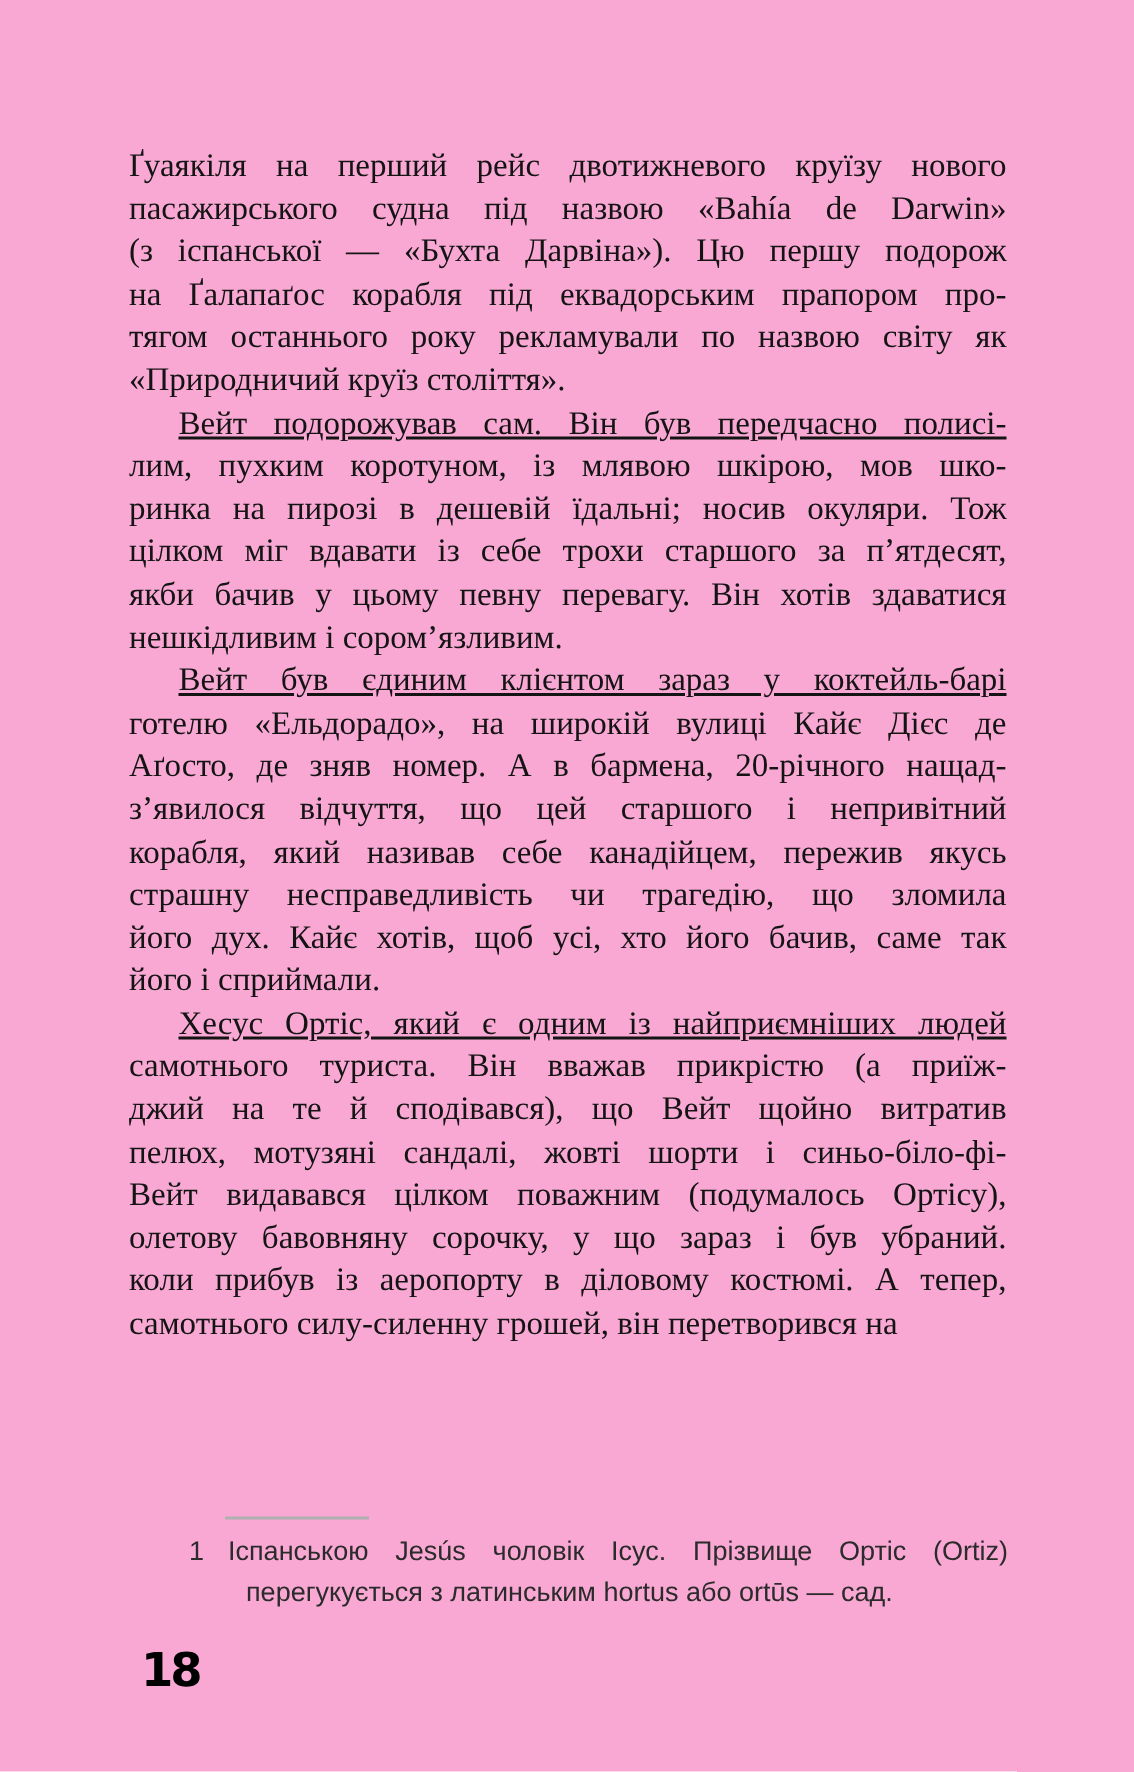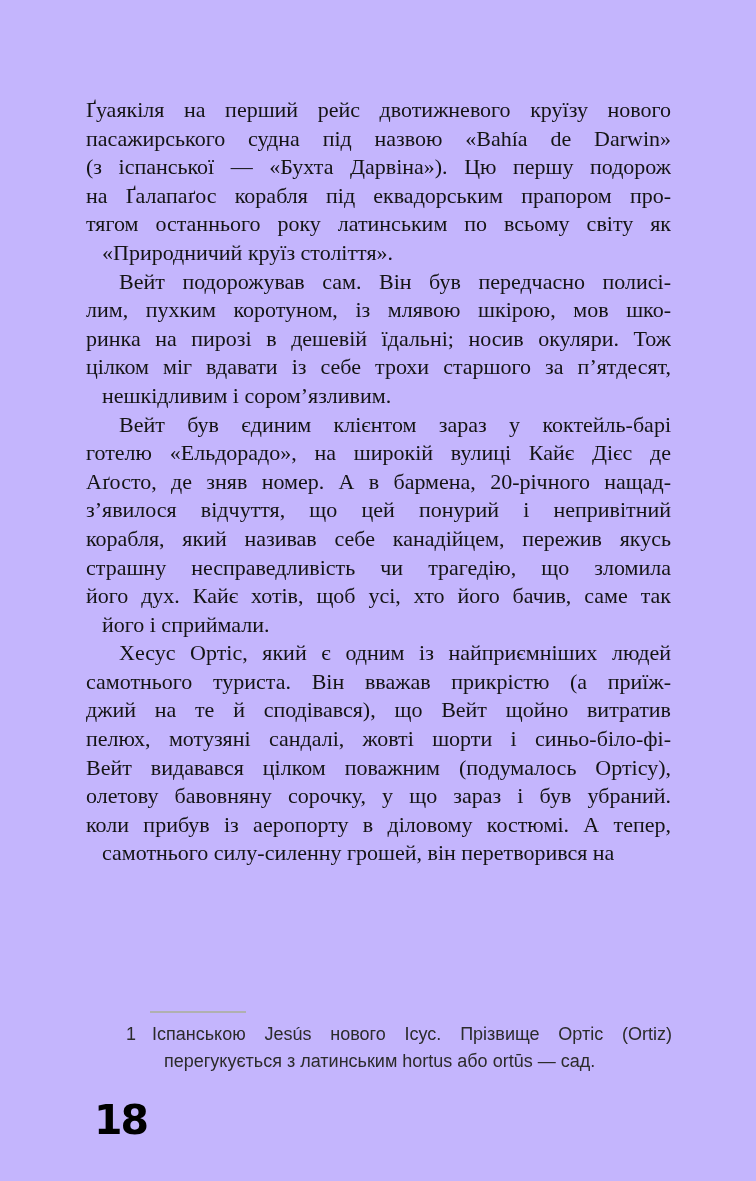--- a/index.html
+++ b/index.html
@@ -28,24 +28,24 @@
   .tline {
     text-align: justify;
     text-align-last: justify;
     text-justify: inter-word;
     white-space: normal;
     height: 28.6px;
     overflow: visible;
   }
   .tline.last {
     text-align-last: left;
-    margin-left: 16px;
   }
   .tline.first-indent {
     padding-left: 33px;
+    text-decoration: underline;
   }
   .fn-rule {
     position: absolute;
     left: 150px;
     top: 1011px;
     width: 96px;
     height: 2px;
   }
   .footnote {
     position: absolute;
@@ -70,51 +70,52 @@
   .fn-line.last {
     text-align-last: left;
     margin-left: 12px;
   }
   .page-number {
     position: absolute;
     left: 94px;
     top: 1096px;
     font-family: "DejaVu Sans", sans-serif;
     font-weight: bold;
-    font-size: 41px;
+    font-size: 31px;
     letter-spacing: -2px;
     color: #000000;
   }
 </style>
 </head>
 <body>
 
-<div class="page" style="background: #c4b5fd;">
+<div class="page" style="background: #f9a8d4;">
 
   <div class="body-text" id="body-text" style="color: rgb(20, 20, 20);">
       <div class="para">
         <div class="tline">Ґуаякіля на перший рейс двотижневого круїзу нового</div>
         <div class="tline">пасажирського судна під назвою «Bahía de Darwin»</div>
         <div class="tline">(з іспанської — «Бухта Дарвіна»). Цю першу подорож</div>
         <div class="tline">на Ґалапаґос корабля під еквадорським прапором про-</div>
-        <div class="tline">тягом останнього року латинським по всьому світу як</div>
+        <div class="tline">тягом останнього року рекламували по назвою світу як</div>
         <div class="tline last">«Природничий круїз століття».</div>
       </div>
       <div class="para">
         <div class="tline first-indent">Вейт подорожував сам. Він був передчасно полисі-</div>
         <div class="tline">лим, пухким коротуном, із млявою шкірою, мов шко-</div>
         <div class="tline">ринка на пирозі в дешевій їдальні; носив окуляри. Тож</div>
         <div class="tline">цілком міг вдавати із себе трохи старшого за п’ятдесят,</div>
+        <div class="tline">якби бачив у цьому певну перевагу. Він хотів здаватися</div>
         <div class="tline last">нешкідливим і сором’язливим.</div>
       </div>
       <div class="para">
         <div class="tline first-indent">Вейт був єдиним клієнтом зараз у коктейль-барі</div>
         <div class="tline">готелю «Ельдорадо», на широкій вулиці Кайє Дієс де</div>
         <div class="tline">Аґосто, де зняв номер. А в бармена, 20-річного нащад-</div>
-        <div class="tline">з’явилося відчуття, що цей понурий і непривітний</div>
+        <div class="tline">з’явилося відчуття, що цей старшого і непривітний</div>
         <div class="tline">корабля, який називав себе канадійцем, пережив якусь</div>
         <div class="tline">страшну несправедливість чи трагедію, що зломила</div>
         <div class="tline">його дух. Кайє хотів, щоб усі, хто його бачив, саме так</div>
         <div class="tline last">його і сприймали.</div>
       </div>
       <div class="para">
         <div class="tline first-indent">Хесус Ортіс, який є одним із найприємніших людей</div>
         <div class="tline">самотнього туриста. Він вважав прикрістю (а приїж-</div>
         <div class="tline">джий на те й сподівався), що Вейт щойно витратив</div>
         <div class="tline">пелюх, мотузяні сандалі, жовті шорти і синьо-біло-фі-</div>
@@ -123,20 +124,20 @@
         <div class="tline">коли прибув із аеропорту в діловому костюмі. А тепер,</div>
         <div class="tline last">самотнього силу-силенну грошей, він перетворився на</div>
       </div>
     </div>
 
   <div class="fn-rule" id="fn-rule" style="background: rgb(176, 176, 176);"></div>
 
   <div class="footnote" style="color: rgb(43, 43, 43);">
     <span class="fn-marker">1</span>
     <div id="footnote-text">
-        <div class="fn-line">Іспанською Jesús нового Ісус. Прізвище Ортіс (Ortiz)</div>
+        <div class="fn-line">Іспанською Jesús чоловік Ісус. Прізвище Ортіс (Ortiz)</div>
         <div class="fn-line last">перегукується з латинським hortus або ortūs — сад.</div>
       </div>
   </div>
 
   <div class="page-number" style="color: rgb(0, 0, 0);">18</div>
 
 </div>
 
 </body></html>

